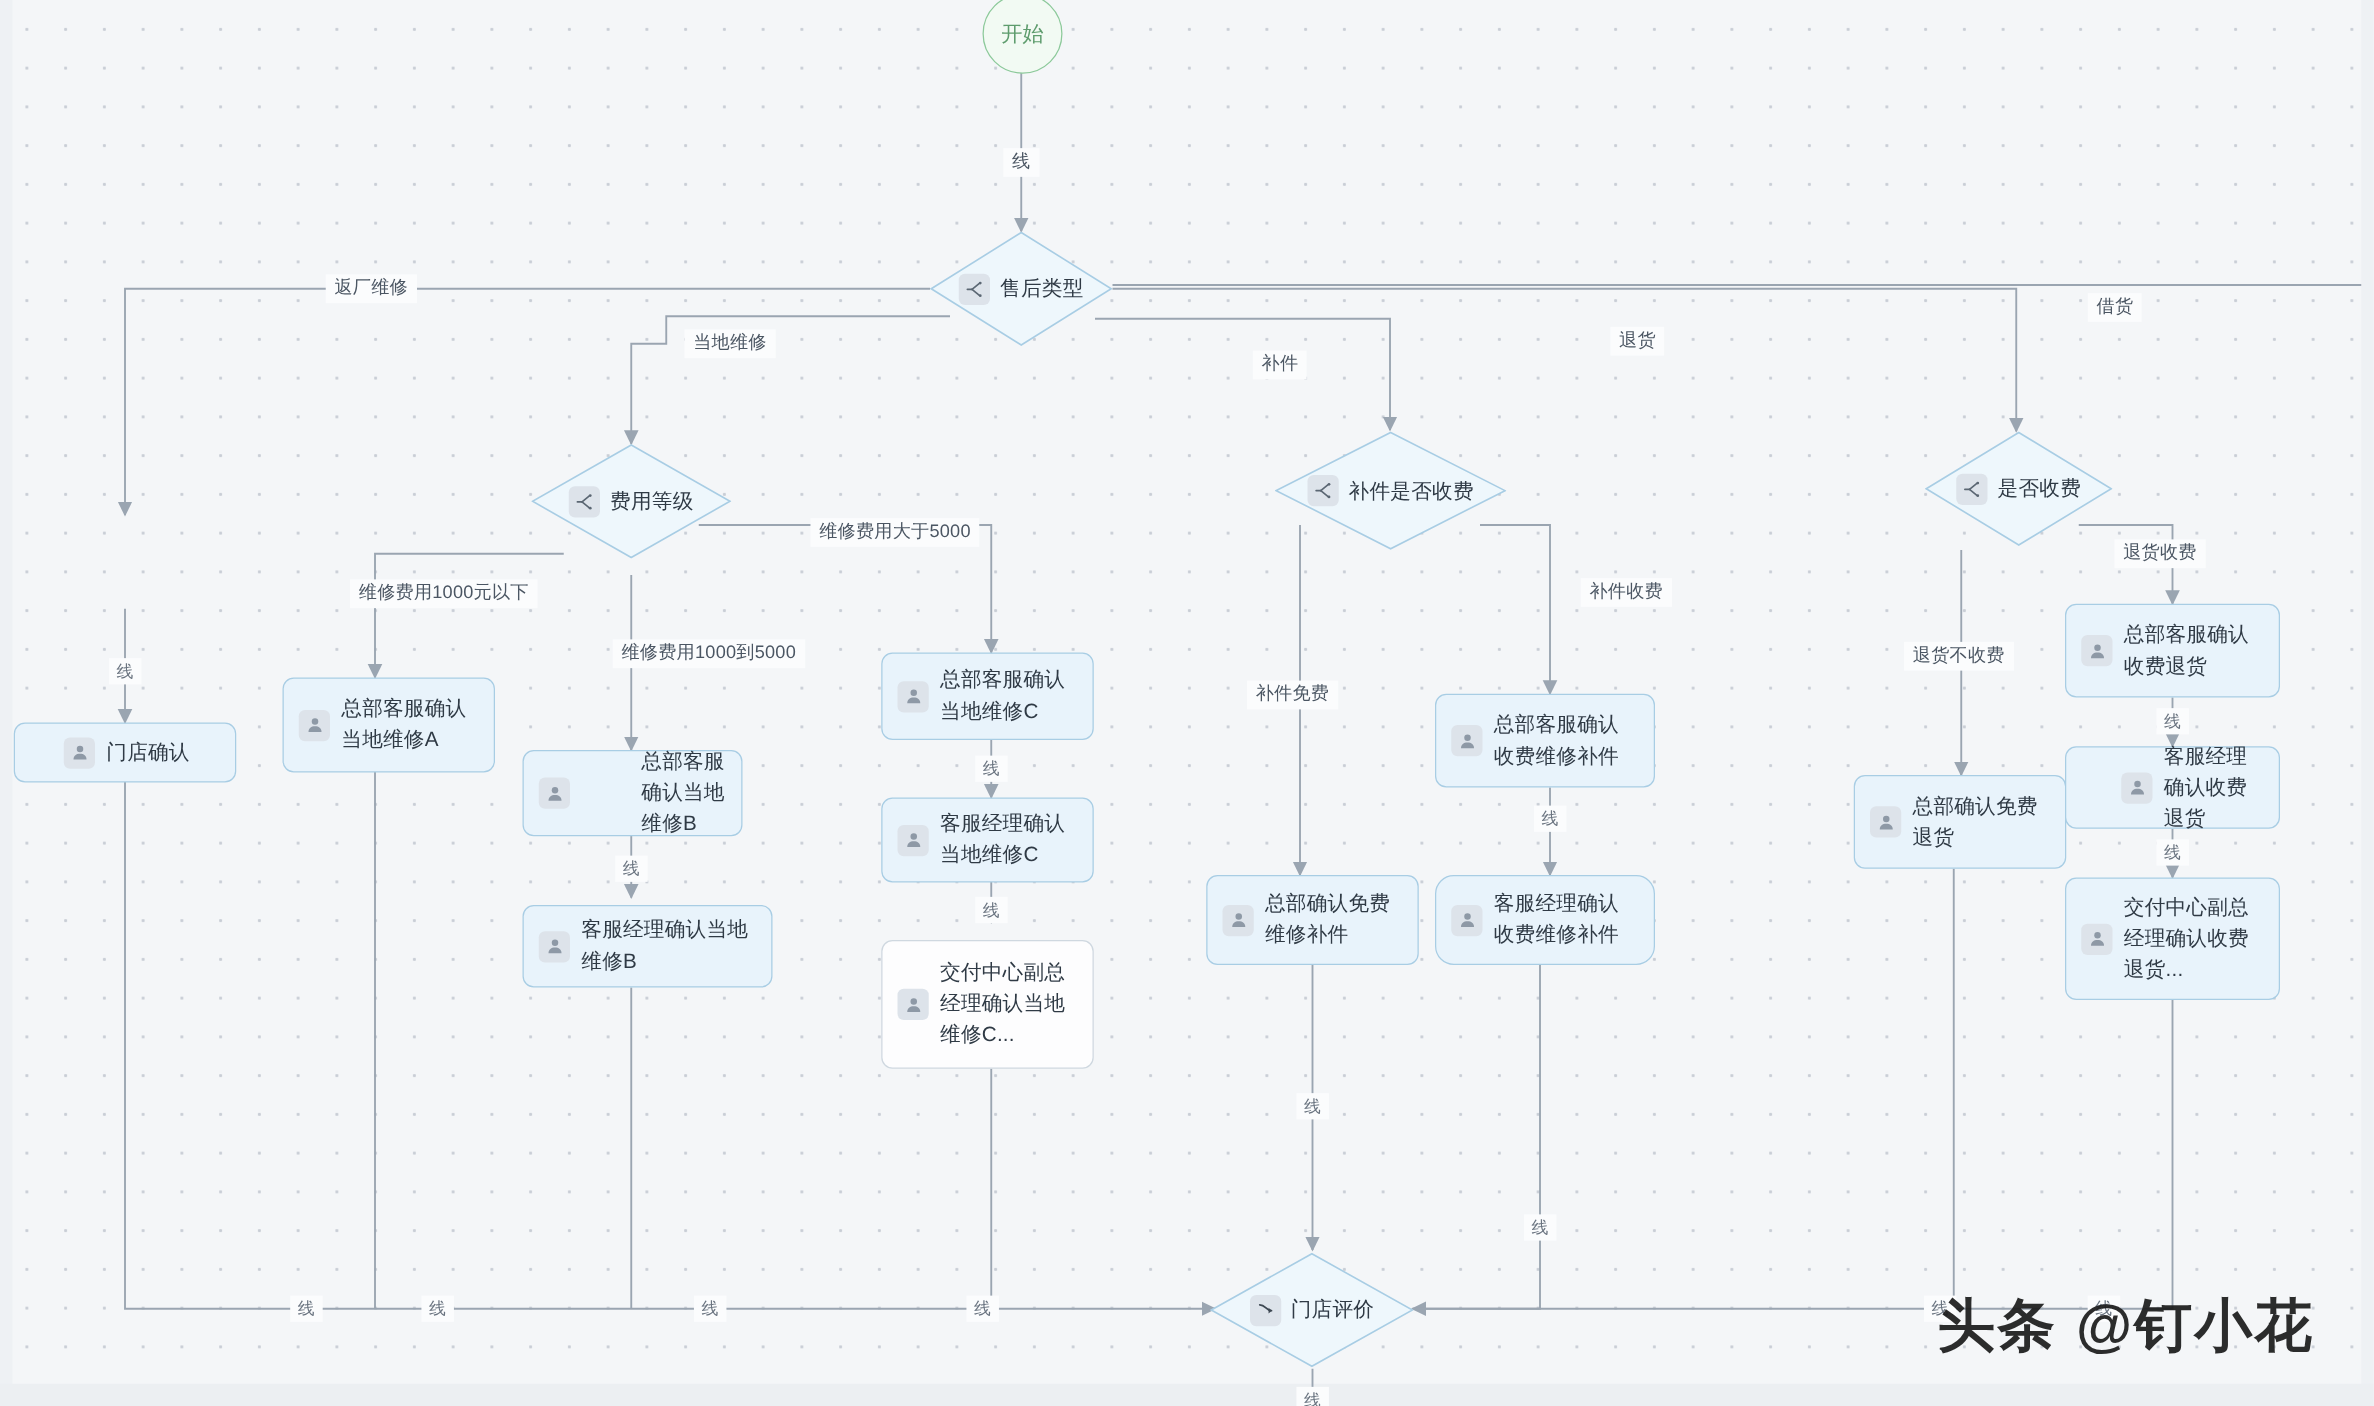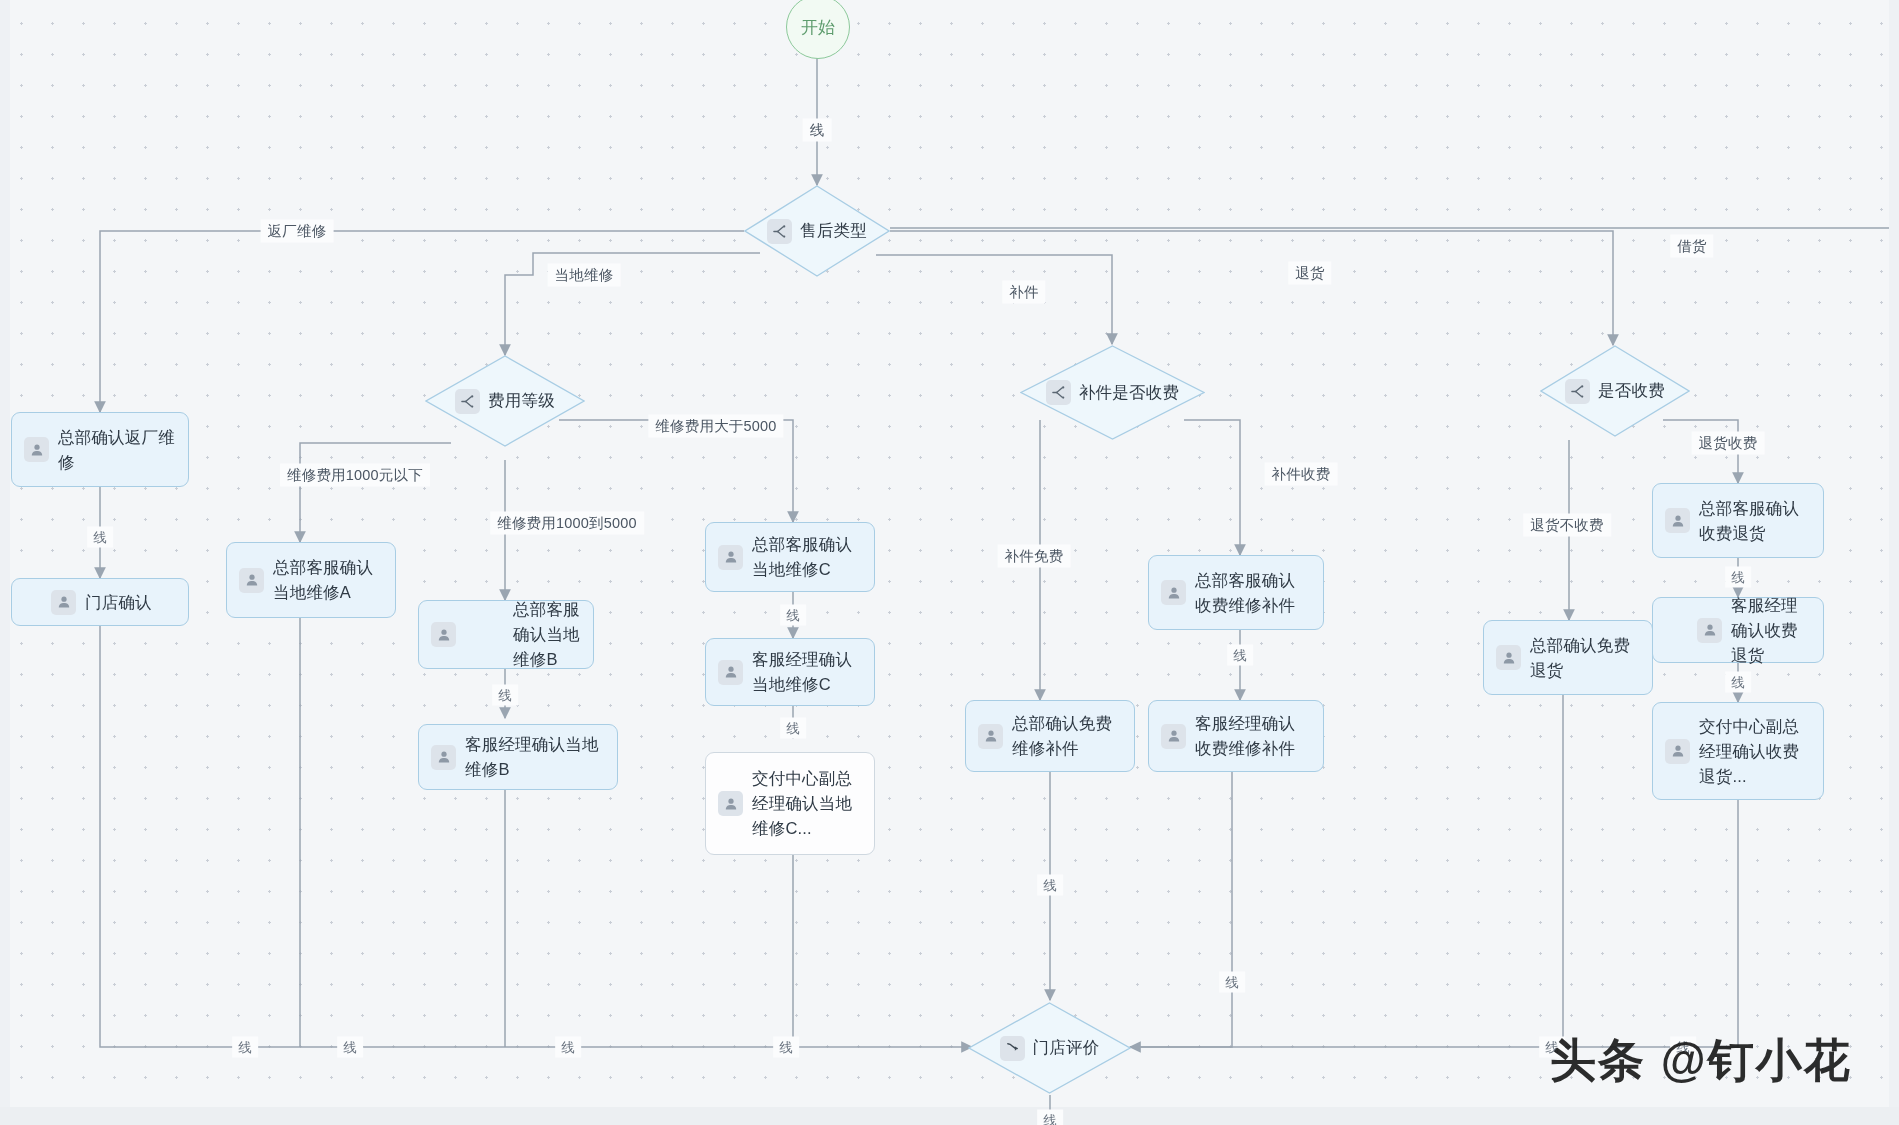--- a/index.html
+++ b/index.html
@@ -261,29 +261,20 @@
       <span class="ic">
         <svg width="15" height="15" viewBox="0 0 16 16" fill="none" stroke="#3d4852" stroke-width="1.5" stroke-linecap="round">
           <path d="M3 3 C8 3, 8 8, 13 8"></path>
             <path d="M10.5 5.6 L13.3 8 L10.5 10.4" fill="#3d4852" stroke="none"></path>
         </svg>
       </span>
       <span>门店评价</span>
     </div>
   </div>
 
-  <div class="node" style="left:11px;top:412px;width:178px;height:75px;">
-    <span class="pi">
-        <svg width="14" height="14" viewBox="0 0 14 14" fill="#8e99a6">
-          <circle cx="7" cy="4.2" r="2.6"></circle>
-          <path d="M1.8 12.6 C1.8 9.4 4 8 7 8 C10 8 12.2 9.4 12.2 12.6 z"></path>
-        </svg>
-      </span>
-    <span class="txt">总部确认返厂维修</span>
-  </div>
 
   <div class="node" style="left:11px;top:578px;width:178px;height:48px;padding-left:39px;">
     <span class="pi">
         <svg width="14" height="14" viewBox="0 0 14 14" fill="#8e99a6">
           <circle cx="7" cy="4.2" r="2.6"></circle>
           <path d="M1.8 12.6 C1.8 9.4 4 8 7 8 C10 8 12.2 9.4 12.2 12.6 z"></path>
         </svg>
       </span>
     <span class="txt">门店确认</span>
   </div>
@@ -361,21 +352,21 @@
   <div class="node" style="left:1148px;top:555px;width:176px;height:75px;">
     <span class="pi">
         <svg width="14" height="14" viewBox="0 0 14 14" fill="#8e99a6">
           <circle cx="7" cy="4.2" r="2.6"></circle>
           <path d="M1.8 12.6 C1.8 9.4 4 8 7 8 C10 8 12.2 9.4 12.2 12.6 z"></path>
         </svg>
       </span>
     <span class="txt">总部客服确认收费维修补件</span>
   </div>
 
-  <div class="node" style="left:1148px;top:700px;width:176px;height:72px;">
+  <div class="node" style="left:1148px;top:700px;width:176px;height:72px;border-radius:15px;">
     <span class="pi">
         <svg width="14" height="14" viewBox="0 0 14 14" fill="#8e99a6">
           <circle cx="7" cy="4.2" r="2.6"></circle>
           <path d="M1.8 12.6 C1.8 9.4 4 8 7 8 C10 8 12.2 9.4 12.2 12.6 z"></path>
         </svg>
       </span>
     <span class="txt">客服经理确认收费维修补件</span>
   </div>
 
   <div class="node" style="left:1483px;top:620px;width:170px;height:75px;">

